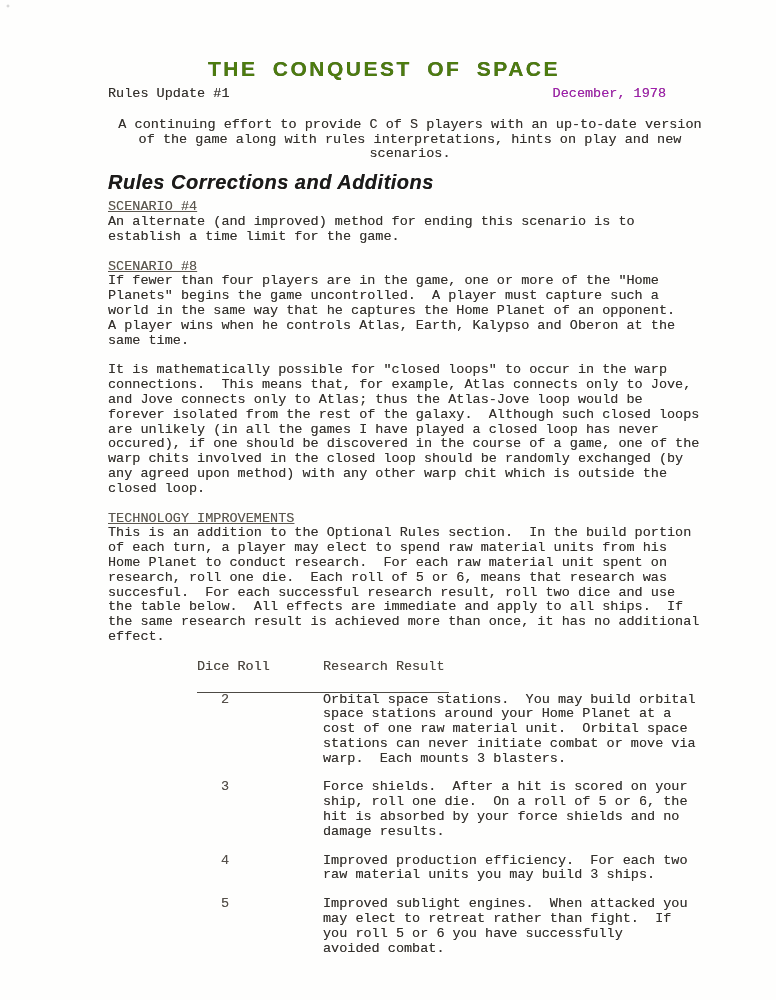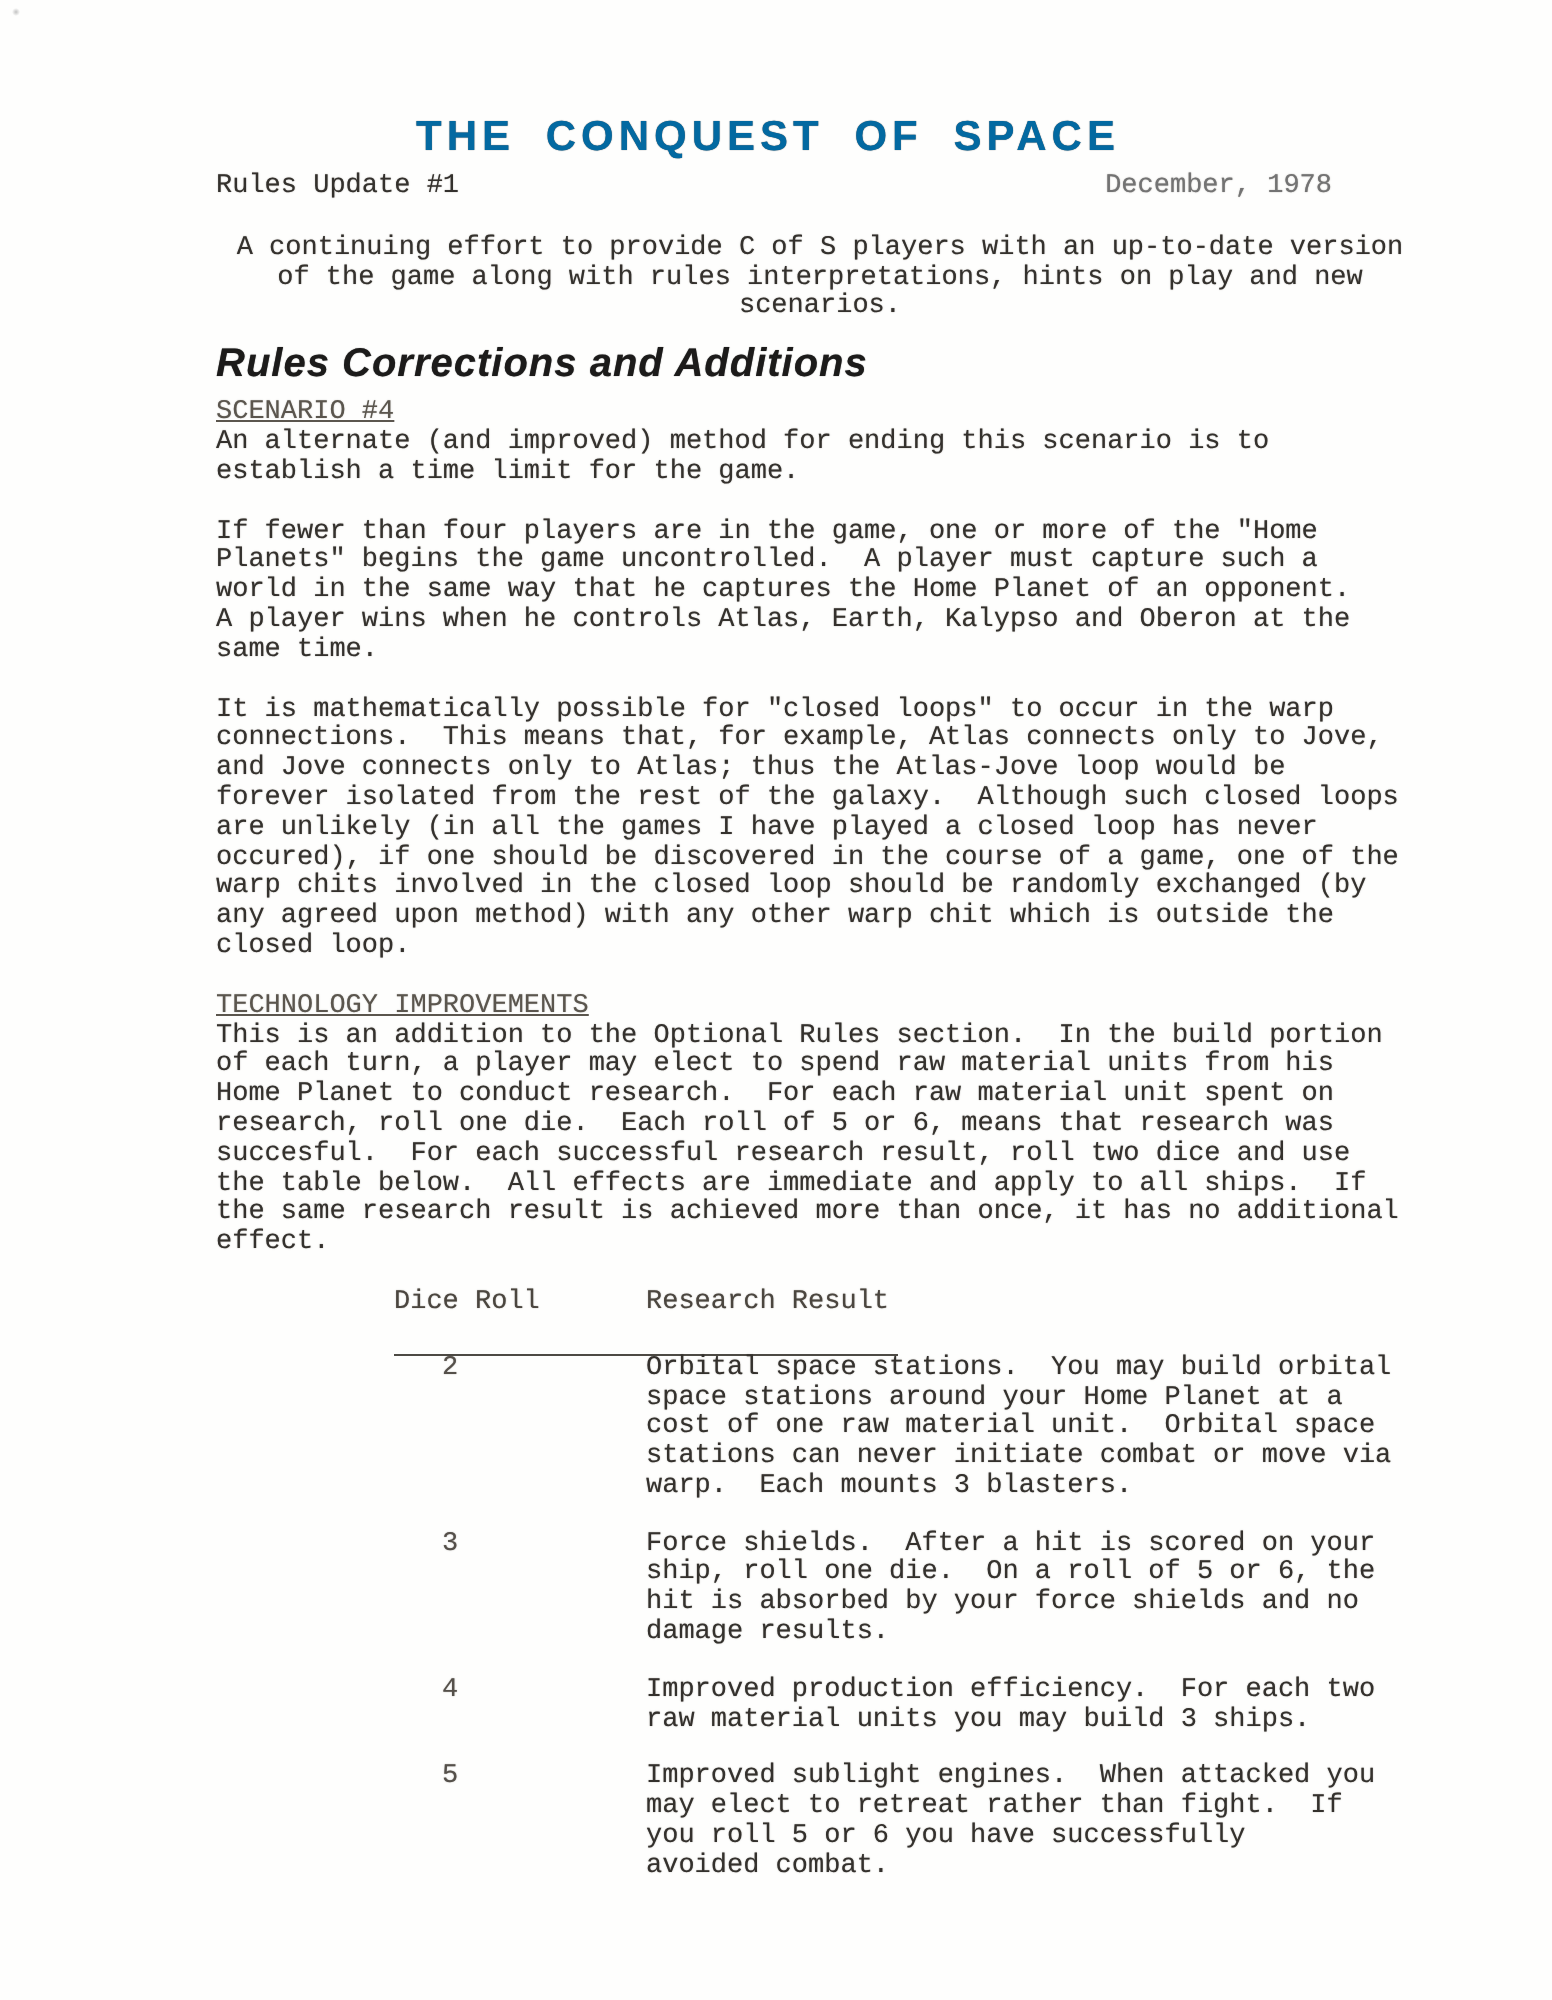--- a/index.html
+++ b/index.html
@@ -27,35 +27,35 @@
     width: 4px; height: 4px;
     background: radial-gradient(circle, rgba(120,120,120,0.45), rgba(120,120,120,0) 70%);
     pointer-events: none;
   }
   .doc-title {
     font-family: "Liberation Sans", sans-serif;
     font-weight: 700;
     font-size: 21px;
     letter-spacing: 2.5px;
     word-spacing: 7px;
-    color: #0369a1;
+    color: #4d7c0f;
     text-align: center;
     transform: translateX(-26px);
     margin: 0 0 5px 0;
     line-height: 26px;
     text-shadow: 0 0 0.5px rgba(20,20,20,0.75);
   }
   .meta-row {
     display: flex;
     justify-content: space-between;
     align-items: flex-end;
     line-height: 15px;
     margin-bottom: 16px;
   }
-  .meta-right { margin-right: 46px; color: #737373; }
+  .meta-right { margin-right: 46px; color: #a21caf; }
   .mono {
     font-size: 13.5px;
     line-height: 14.8px;
     white-space: pre-wrap;
     text-shadow: 0 0 0.6px rgba(60,55,48,0.55);
   }
   .intro { margin-bottom: 8px; text-align: center; }
   .main-heading {
     font-family: "Liberation Sans", sans-serif;
     font-weight: 700;
@@ -114,20 +114,21 @@
   <div class="main-heading">Rules Corrections and Additions</div>
 
   <div>
     <div class="section">
       <div class="mono section-heading">SCENARIO #4</div>
       <div class="mono section-body">An alternate (and improved) method for ending this scenario is to
 establish a time limit for the game.</div>
     </div>
 
     <div class="section">
+      <div class="mono section-heading">SCENARIO #8</div>
       <div class="mono section-body">If fewer than four players are in the game, one or more of the "Home
 Planets" begins the game uncontrolled.  A player must capture such a
 world in the same way that he captures the Home Planet of an opponent.
 A player wins when he controls Atlas, Earth, Kalypso and Oberon at the
 same time.</div>
     </div>
 
     <div class="section">
       <div class="mono section-body">It is mathematically possible for "closed loops" to occur in the warp
 connections.  This means that, for example, Atlas connects only to Jove,

